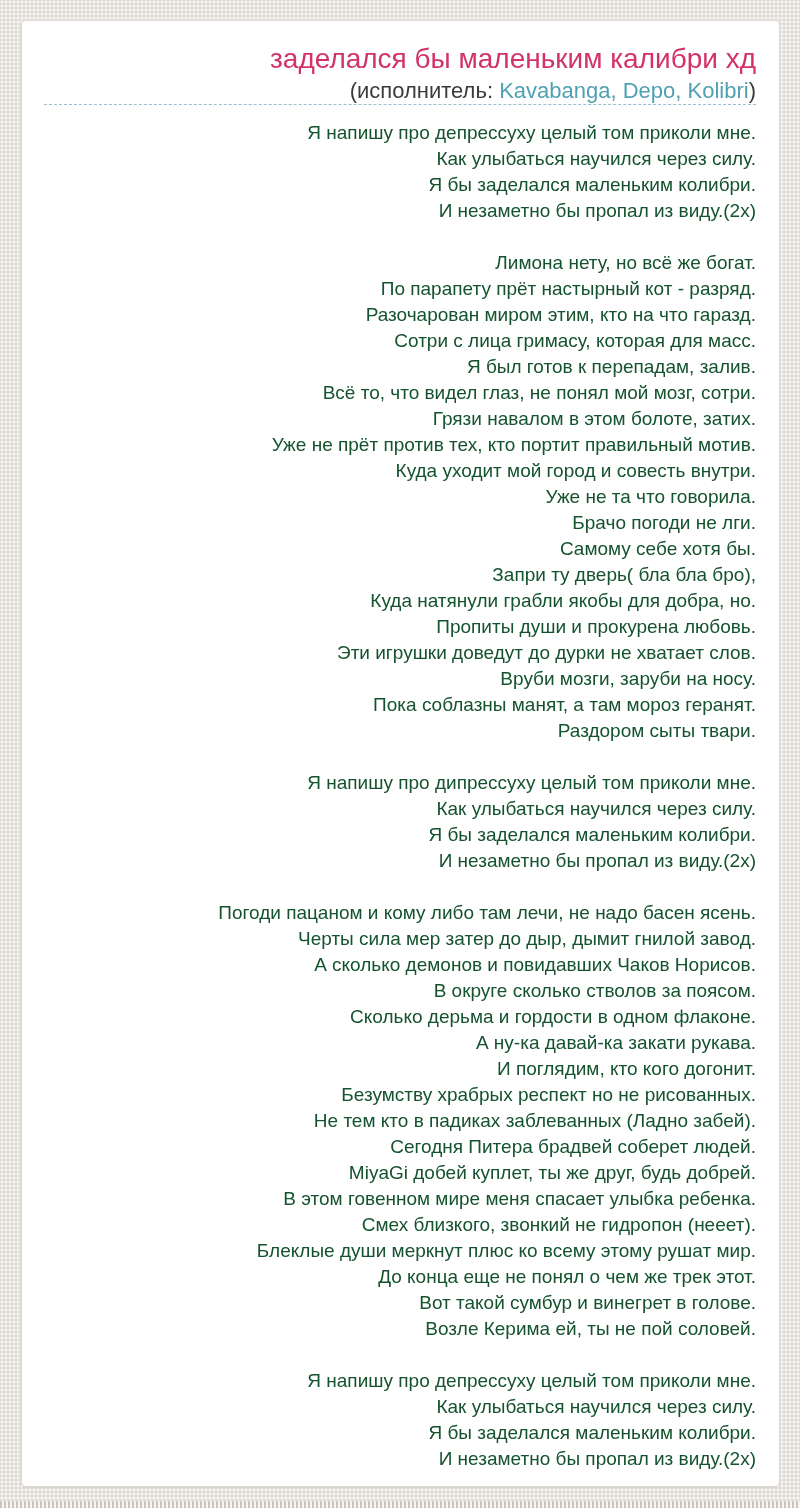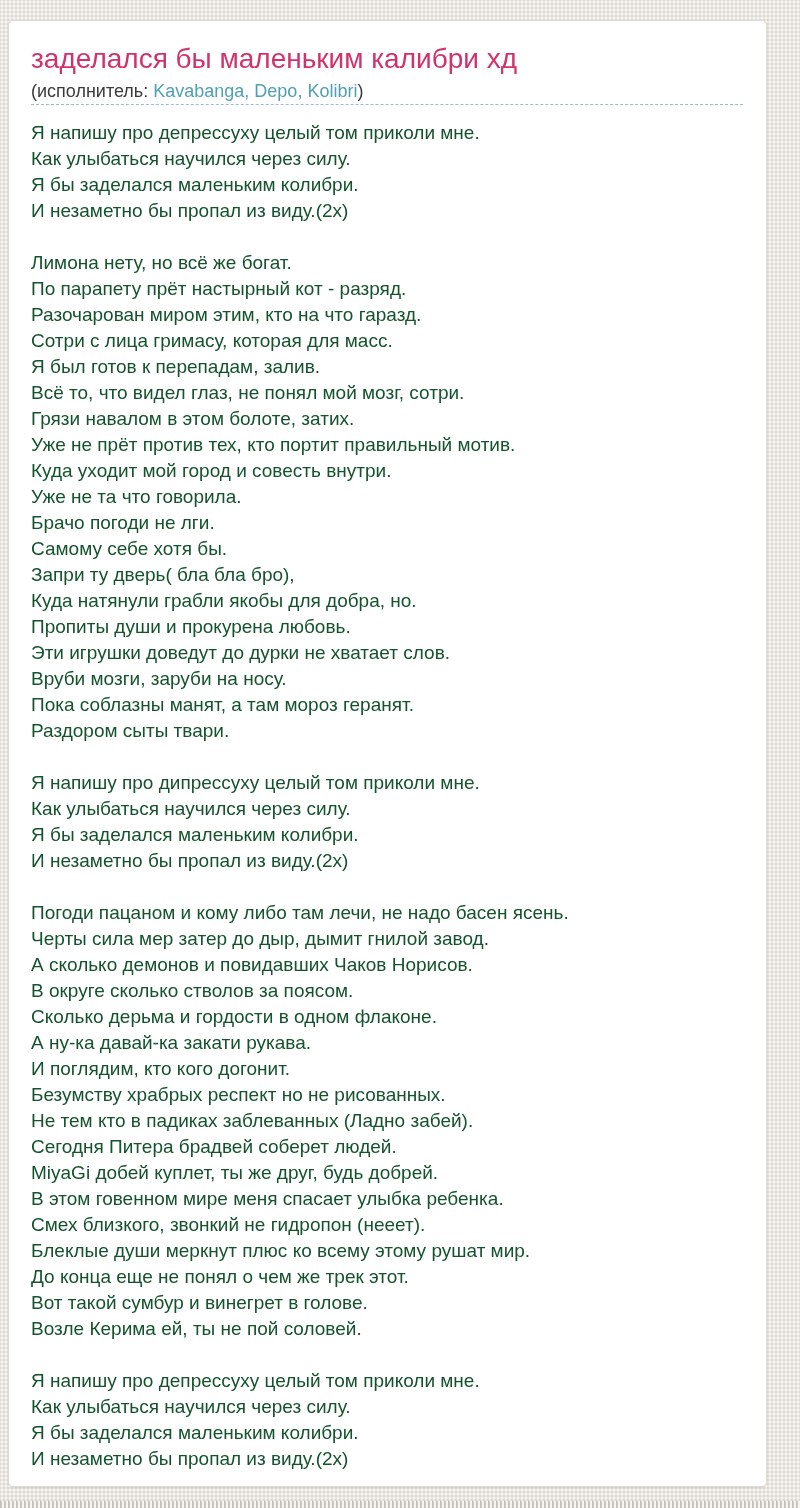--- a/index.html
+++ b/index.html
@@ -13,37 +13,38 @@
     width: 800px; height: 1508px;
     background-color: #eae6e2;
     background-image:
       radial-gradient(rgba(255,255,255,0.6) 1px, transparent 1px),
       radial-gradient(rgba(186,178,169,0.28) 1px, transparent 1px);
     background-size: 4px 4px, 4px 4px;
     background-position: 0 0, 2px 2px;
   }
   .card {
     position: absolute;
-    left: 8px; top: 20px;
+    left: 21px; top: 20px;
     width: 759px; height: 1467px;
     background: #ffffff;
     border: 1px solid #dedad4;
     border-radius: 5px;
     box-shadow: 0 1px 2px rgba(0,0,0,0.06);
     padding: 22px 23px 24px 22px;
+    text-align: right;
   }
   .song-title {
     font-size: 28px;
     line-height: 32px;
     font-weight: normal;
     color: var(--title-color, #d2326b);
     margin-bottom: 5px;
   }
   .artist-line {
-    font-size: 18px;
+    font-size: 22px;
     line-height: 22px;
     color: #3b3b3b;
     padding-bottom: 2px;
     border-bottom: 1px dashed #9fbccb;
   }
   .artist-link {
     color: var(--link-color, #4fa0b2);
     text-decoration: none;
     cursor: pointer;
   }

